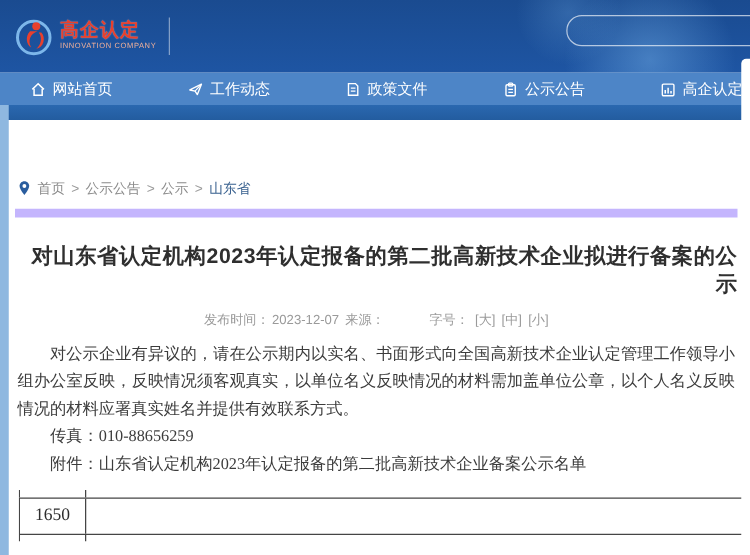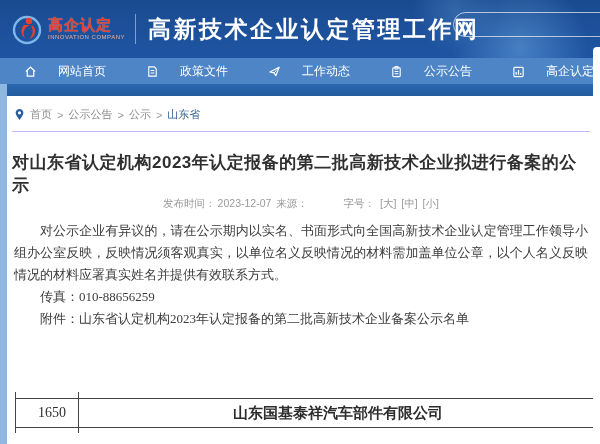--- a/index.html
+++ b/index.html
@@ -22,56 +22,56 @@
   .logo-en { color:#f0b09a; font-size:6px; letter-spacing:.5px; }
   .logo-divider { width:1px; height:30px; background:rgba(255,255,255,.45); margin:0 12px 0 10px; }
   .site-title { color:#fff; font-size:23px; font-weight:bold; letter-spacing:2.5px;
     white-space:nowrap; }
   .search-pill { position:absolute; top:12px; right:-28px; width:175px; height:25px;
     border:1px solid rgba(255,255,255,.65); border-radius:14px; background:transparent; }
 
   
   .nav { height:26px; background:#4d85c7; display:flex; align-items:center;
     justify-content:space-between; padding:0 6px 0 24px; }
-  .nav-item { display:flex; align-items:center; gap:21px; color:#fff; font-size:12px;
+  .nav-item { display:flex; align-items:center; gap:5px; color:#fff; font-size:12px;
     white-space:nowrap; cursor:pointer; }
   .nav-item svg { display:block; }
   .band { height:12px; background:linear-gradient(#2a68b0,#235c9f); }
 
   
   .left-strip { position:absolute; left:0; top:84px; bottom:0; width:7px;
     background:#8fb8e0; z-index:6; }
   .right-gutter { position:absolute; right:0; top:47px; bottom:0; width:7px;
     background:#fff; z-index:6; border-top-left-radius:4px; }
 
   
   .content { position:relative; padding:0 10px 0 12px; }
   .breadcrumb { display:flex; align-items:center; gap:5px; font-size:11px; color:#8b8b8b;
-    padding:11px 2px 9px 2px; border-bottom:1px solid #c4b5fd; }
+    padding:11px 2px 9px 2px; border-bottom:7px solid #c4b5fd;margin-top:36px; }
   .crumb { cursor:pointer; }
   .crumb.current { color:#39618f;text-align:center; }
   .crumb-sep { color:#9a9a9a; }
 
-  .article-title { text-align:left; font-size:17px; font-weight:bold; color:#2f2f2f;
+  .article-title { text-align:right; font-size:17px; font-weight:bold; color:#2f2f2f;
     margin-top:19px; letter-spacing:.5px; }
-  .meta { text-align:center; font-size:10.5px; color:#9a9a9a; }
+  .meta { text-align:center; font-size:10.5px; color:#9a9a9a; margin-top:10px; }
   .meta span { margin:0 1px; }
   .meta .gap { display:inline-block; width:26px; }
   .fontsize-opt { cursor:pointer; }
 
   .body-text { margin-top:9px; font-family:"Liberation Serif", serif; font-size:13px;
     color:#3c3c3c; line-height:22px; text-align:justify; padding:0 2px; }
   .body-text p { text-indent:2em; }
   .attach-line { text-indent:2em; }
   .attach-link { color:#3c3c3c; cursor:pointer;margin-top:28px; }
 
   
   .doc-table { position:absolute; left:15px; top:392px; width:583px; height:52px;
     overflow:hidden; font-family:"Liberation Serif", serif; color:#2d2d2d; }
-  .t-row { display:flex; border-left:1px solid #454545; border-right:1px solid #454545;padding-left:10px; }
+  .t-row { display:flex; border-left:1px solid #454545; border-right:1px solid #454545; }
   .t-stub-top { height:6px; }
   .t-stub-bottom { height:5px; }
   .t-main { height:30px; border-top:1px solid #454545; border-bottom:1px solid #454545;
     align-items:center; }
   .t-cell-no { width:53px; align-self:stretch; border-right:1px solid #454545;
     display:flex; align-items:center; justify-content:center; font-size:14px; }
   .t-stub-cell { width:53px; border-right:1px solid #454545; }
   .t-cell-company { flex:1; text-align:center; font-size:15px; font-weight:bold; }
 </style>
 </head>
@@ -86,45 +86,44 @@
         <circle cx="19" cy="9" r="3.2" fill="#e8402d"></circle>
         <path d="M20 13 C14 15 12 21 15 26 C11 24 10 17 14 13 Z" fill="#e8402d"></path>
         <path d="M21 14 C24 18 23 24 19 27 C25 26 27 18 23 14 Z" fill="#e8402d"></path>
       </svg>
       <div class="logo-txt-wrap">
         <span class="logo-cn">高企认定</span>
         <span class="logo-en">INNOVATION COMPANY</span>
       </div>
     </div>
     <div class="logo-divider"></div>
-    <div class="site-title">高新技术企业认定管理工作网</div>
     <div class="search-pill"></div>
   </div>
 
   <div class="nav">
     <div class="nav-item">
       <svg width="13" height="13" viewBox="0 0 14 14">
         <path d="M2 7 L7 2.2 L12 7" fill="none" stroke="#fff" stroke-width="1.3"></path>
         <path d="M3.5 6.5 V12 H10.5 V6.5" fill="none" stroke="#fff" stroke-width="1.3"></path>
       </svg>
       <span>网站首页</span>
     </div>
     <div class="nav-item">
       <svg width="13" height="13" viewBox="0 0 14 14">
+        <path d="M2 7.5 L12 2.5 L8.5 11.5 L6.5 8.5 Z" fill="none" stroke="#fff" stroke-width="1.2" stroke-linejoin="round"></path>
+        <path d="M6.5 8.5 L12 2.5" stroke="#fff" stroke-width="1"></path>
+      </svg>
+      <span>工作动态</span>
+    </div>
+    <div class="nav-item">
+      <svg width="13" height="13" viewBox="0 0 14 14">
         <path d="M3 2 H9 L11 4.2 V12 H3 Z" fill="none" stroke="#fff" stroke-width="1.2"></path>
         <path d="M5 6 H9 M5 8.5 H9" stroke="#fff" stroke-width="1.1"></path>
       </svg>
       <span>政策文件</span>
-    </div>
-    <div class="nav-item">
-      <svg width="13" height="13" viewBox="0 0 14 14">
-        <path d="M2 7.5 L12 2.5 L8.5 11.5 L6.5 8.5 Z" fill="none" stroke="#fff" stroke-width="1.2" stroke-linejoin="round"></path>
-        <path d="M6.5 8.5 L12 2.5" stroke="#fff" stroke-width="1"></path>
-      </svg>
-      <span>工作动态</span>
     </div>
     <div class="nav-item">
       <svg width="13" height="13" viewBox="0 0 14 14">
         <rect x="3" y="3" width="8" height="9.5" rx="1" fill="none" stroke="#fff" stroke-width="1.2"></rect>
         <rect x="5.2" y="1.6" width="3.6" height="2.6" rx="0.8" fill="none" stroke="#fff" stroke-width="1.1"></rect>
         <path d="M5 7 H9 M5 9.5 H9" stroke="#fff" stroke-width="1.1"></path>
       </svg>
       <span>公示公告</span>
     </div>
     <div class="nav-item">
@@ -174,20 +173,19 @@
       <p class="attach-line"><span>附件：</span><span class="attach-link">山东省认定机构2023年认定报备的第二批高新技术企业备案公示名单</span></p>
     </div>
   </div>
 
   <div class="doc-table">
     <div class="t-row t-stub-top">
       <div class="t-stub-cell"></div>
     </div>
     <div class="t-row t-main">
       <div class="t-cell-no">1650</div>
-      <div class="t-cell-company">山东国基泰祥汽车部件有限公司</div>
     </div>
     <div class="t-row t-stub-bottom">
       <div class="t-stub-cell"></div>
     </div>
   </div>
 
 </div>
 
 </body></html>

